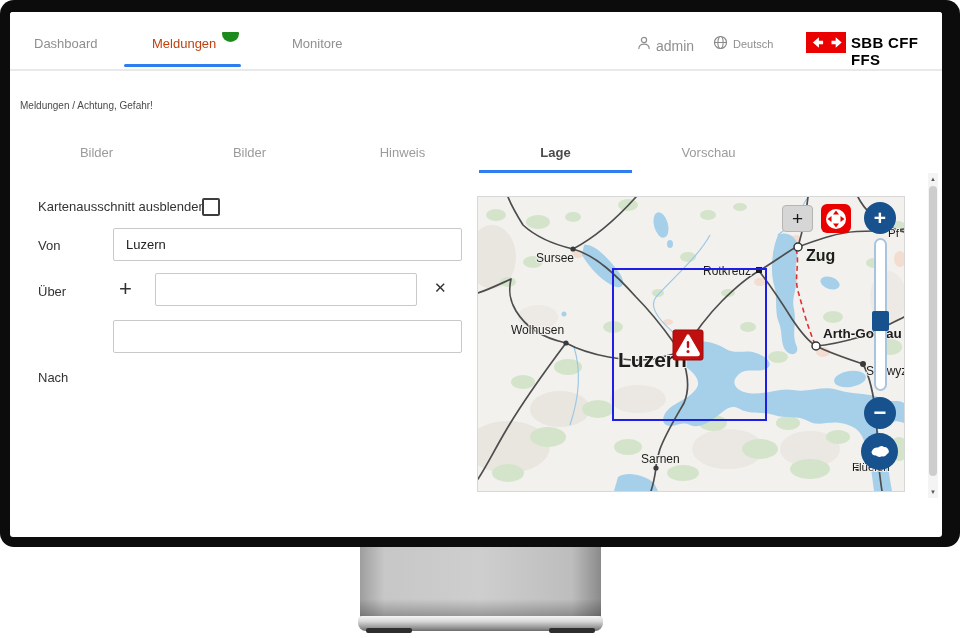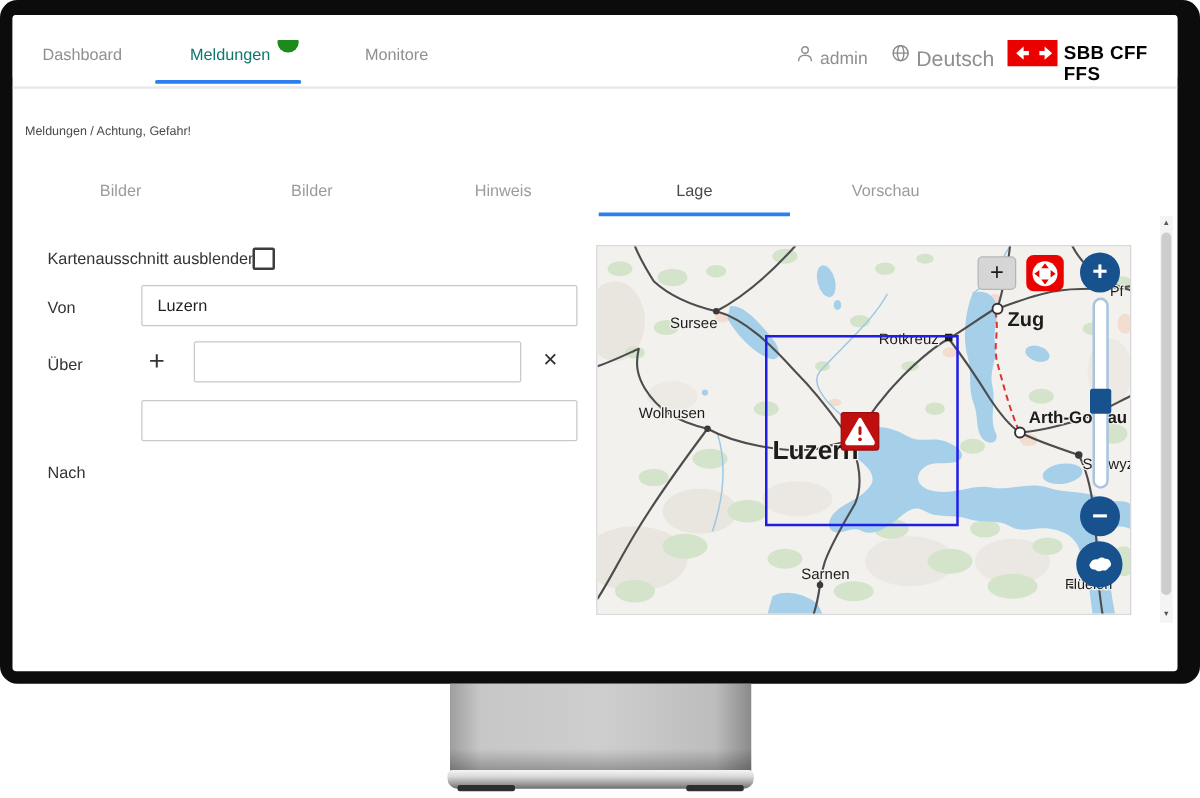--- a/index.html
+++ b/index.html
@@ -16,38 +16,38 @@
   .stand-foot{position:absolute;top:628px;width:46px;height:5px;background:#2e2e2e;border-radius:2px;}
   .stand-foot.left{left:366px;} .stand-foot.right{left:549px;}
 
   
   .screen{position:absolute;left:10px;top:12px;width:932px;height:525px;background:#ffffff;border-radius:3px;overflow:hidden;}
 
   
   .hdr{position:absolute;left:0;top:0;width:100%;height:50px;background:#fff;}
   .hdr-divider{position:absolute;left:0;top:57px;width:100%;height:2px;background:#e9e9e9;}
   .nav-item{position:absolute;top:24px;font-size:13px;color:#8f8f8f;cursor:default;}
-  .nav-item.active{color:#0f766e;}
+  .nav-item.active{color:#c2410c;}
   .nav-dashboard{left:24px;} .nav-meldungen{left:142px;} .nav-monitore{left:266px;margin-left:16px;}
   .nav-green{position:absolute;left:212px;top:20px;width:17px;height:10px;background:#1c8a1c;
     border-radius:2px 2px 17px 17px;}
   .nav-underline{position:absolute;left:114px;top:52px;width:117px;height:3px;background:#2e7ef0;border-radius:2px;}
   .hdr-user-icon{position:absolute;left:627px;top:24px;}
   .hdr-user{position:absolute;left:646px;top:26px;font-size:14px;color:#8f8f8f;}
   .hdr-globe-icon{position:absolute;left:703px;top:23px;}
-  .hdr-lang{position:absolute;left:723px;top:26px;font-size:17px;color:#8f8f8f;}
+  .hdr-lang{position:absolute;left:723px;top:26px;font-size:11px;color:#8f8f8f;}
   .sbb-box{position:absolute;left:796px;top:20px;width:40px;height:21px;background:#eb0000;}
   .sbb-brand{position:absolute;left:841px;top:22px;font-size:15px;font-weight:bold;color:#000;letter-spacing:.3px;}
 
   .breadcrumb{position:absolute;left:10px;top:88px;font-size:10px;color:#4a4a4a;}
 
   
   .tabs{position:absolute;left:10px;top:128px;width:918px;height:33px;display:flex;}
   .tab{width:153px;height:33px;text-align:center;font-size:13px;color:#9b9b9b;line-height:26px;box-sizing:border-box;}
-  .tab.active{color:#4a4a4a;border-bottom:3px solid #2e7ef0;}
+  .tab.active{color:#4a4a4a;border-bottom:3px solid #2e7ef0;font-weight:bold;}
 
   
   .flabel{position:absolute;font-size:13px;color:#333;}
   .chk{position:absolute;left:192px;top:186px;width:14px;height:14px;border:2px solid #3d3d3d;border-radius:2px;background:#fff;}
   .tinput{position:absolute;height:33px;border:1px solid #c9c9c9;border-radius:2px;background:#fff;
     font-family:"Liberation Sans",sans-serif;font-size:13px;color:#222;padding:0 12px;box-sizing:border-box;outline:none;}
   .in-von{left:103px;top:216px;width:349px;}
   .in-ueber{left:145px;top:261px;width:262px;}
   .in-nach{left:103px;top:308px;width:349px;}
   .plus-glyph{position:absolute;left:109px;top:262px;font-size:22px;font-weight:300;color:#333;line-height:30px;}

